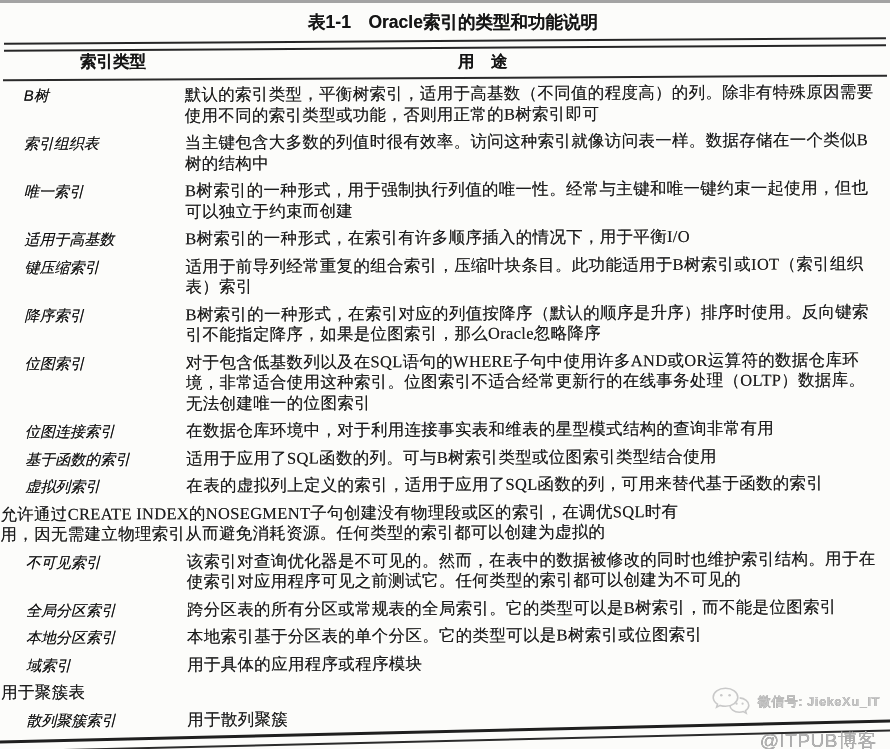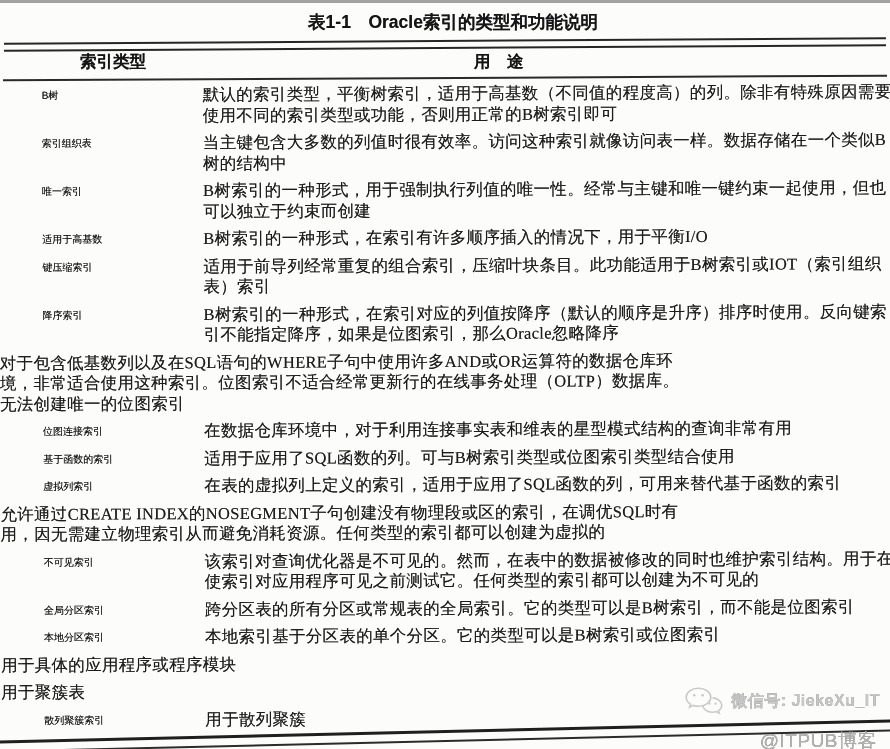--- a/index.html
+++ b/index.html
@@ -24,51 +24,51 @@
     position:absolute; top:40px; left:4px; right:4px; height:5px;
     border-top:2px solid #262626; border-bottom:2px solid #262626;
     transform:rotate(-0.35deg);
   }
   .col-header {
     position:absolute; top:51px; left:0; right:0; height:26px;
     font-family:"Liberation Sans", sans-serif;
     font-weight:bold; font-size:16.5px; color:#141414;
   }
   .col-header .type-h { position:absolute; left:80px; top:0; }
-  .col-header .usage-h { position:absolute; left:458px; top:0;margin-left:16px; }
+  .col-header .usage-h { position:absolute; left:458px; top:0; }
   .rule-header {
     position:absolute; top:77px; left:3px; right:3px;
     border-top:2px solid #2a2a2a;
     transform:rotate(-0.3deg);
   }
   .rows {
     position:absolute; top:84px; left:0; width:890px;
     transform:rotate(-0.25deg);
   }
   .row { display:flex; margin-bottom:7px; }
   .row .type {
-    flex:none; width:161px; padding-left:43px;
+    flex:none; width:161px; padding-left:25px;
     font-family:"Liberation Sans", sans-serif;
-    font-size:10px; line-height:20.5px; color:#101010;
+    font-size:15px; line-height:20.5px; color:#101010;font-style:italic;
   }
   .row .usage {
     flex:none; width:692px;
     font-size:16.5px; line-height:20.5px; letter-spacing:0.3px; color:#1c1c1c;
   }
   .rule-double-bottom {
     position:absolute; top:730px; left:-6px; right:-6px; height:7px;
     border-top:3px solid #1f1f1f; border-bottom:2px solid #2b2b2b;
     transform:rotate(-1.35deg);
   }
   .watermark {
     position:absolute; top:686px; right:10px;
     display:flex; align-items:center; gap:7px;
     color:#c7c7c7;
     font-family:"Liberation Sans", sans-serif;
-    font-size:16px; font-weight:bold; letter-spacing:0.5px;
+    font-size:13px; font-weight:bold; letter-spacing:0.5px;
     z-index:3;
   }
   .watermark svg { display:block; }
   .watermark-site {
     position:absolute; top:728px; right:13px;
     color:#b4b4b4;
     font-family:"Liberation Sans", sans-serif;
     font-size:19px; letter-spacing:0.5px;
     z-index:3;
   }
@@ -110,20 +110,21 @@
     </div>
     <div class="row">
       <div class="type">键压缩索引</div>
       <div class="usage">适用于前导列经常重复的组合索引，压缩叶块条目。此功能适用于B树索引或IOT（索引组织表）索引</div>
     </div>
     <div class="row">
       <div class="type">降序索引</div>
       <div class="usage">B树索引的一种形式，在索引对应的列值按降序（默认的顺序是升序）排序时使用。反向键索引不能指定降序，如果是位图索引，那么Oracle忽略降序</div>
     </div>
     <div class="row">
+      <div class="type">位图索引</div>
       <div class="usage">对于包含低基数列以及在SQL语句的WHERE子句中使用许多AND或OR运算符的数据仓库环境，非常适合使用这种索引。位图索引不适合经常更新行的在线事务处理（OLTP）数据库。无法创建唯一的位图索引</div>
     </div>
     <div class="row">
       <div class="type">位图连接索引</div>
       <div class="usage">在数据仓库环境中，对于利用连接事实表和维表的星型模式结构的查询非常有用</div>
     </div>
     <div class="row">
       <div class="type">基于函数的索引</div>
       <div class="usage">适用于应用了SQL函数的列。可与B树索引类型或位图索引类型结合使用</div>
     </div>
@@ -140,20 +141,21 @@
     </div>
     <div class="row">
       <div class="type">全局分区索引</div>
       <div class="usage">跨分区表的所有分区或常规表的全局索引。它的类型可以是B树索引，而不能是位图索引</div>
     </div>
     <div class="row">
       <div class="type">本地分区索引</div>
       <div class="usage">本地索引基于分区表的单个分区。它的类型可以是B树索引或位图索引</div>
     </div>
     <div class="row">
+      <div class="type">域索引</div>
       <div class="usage">用于具体的应用程序或程序模块</div>
     </div>
     <div class="row">
       <div class="usage">用于聚簇表</div>
     </div>
     <div class="row">
       <div class="type">散列聚簇索引</div>
       <div class="usage">用于散列聚簇</div>
     </div>
   </div>

